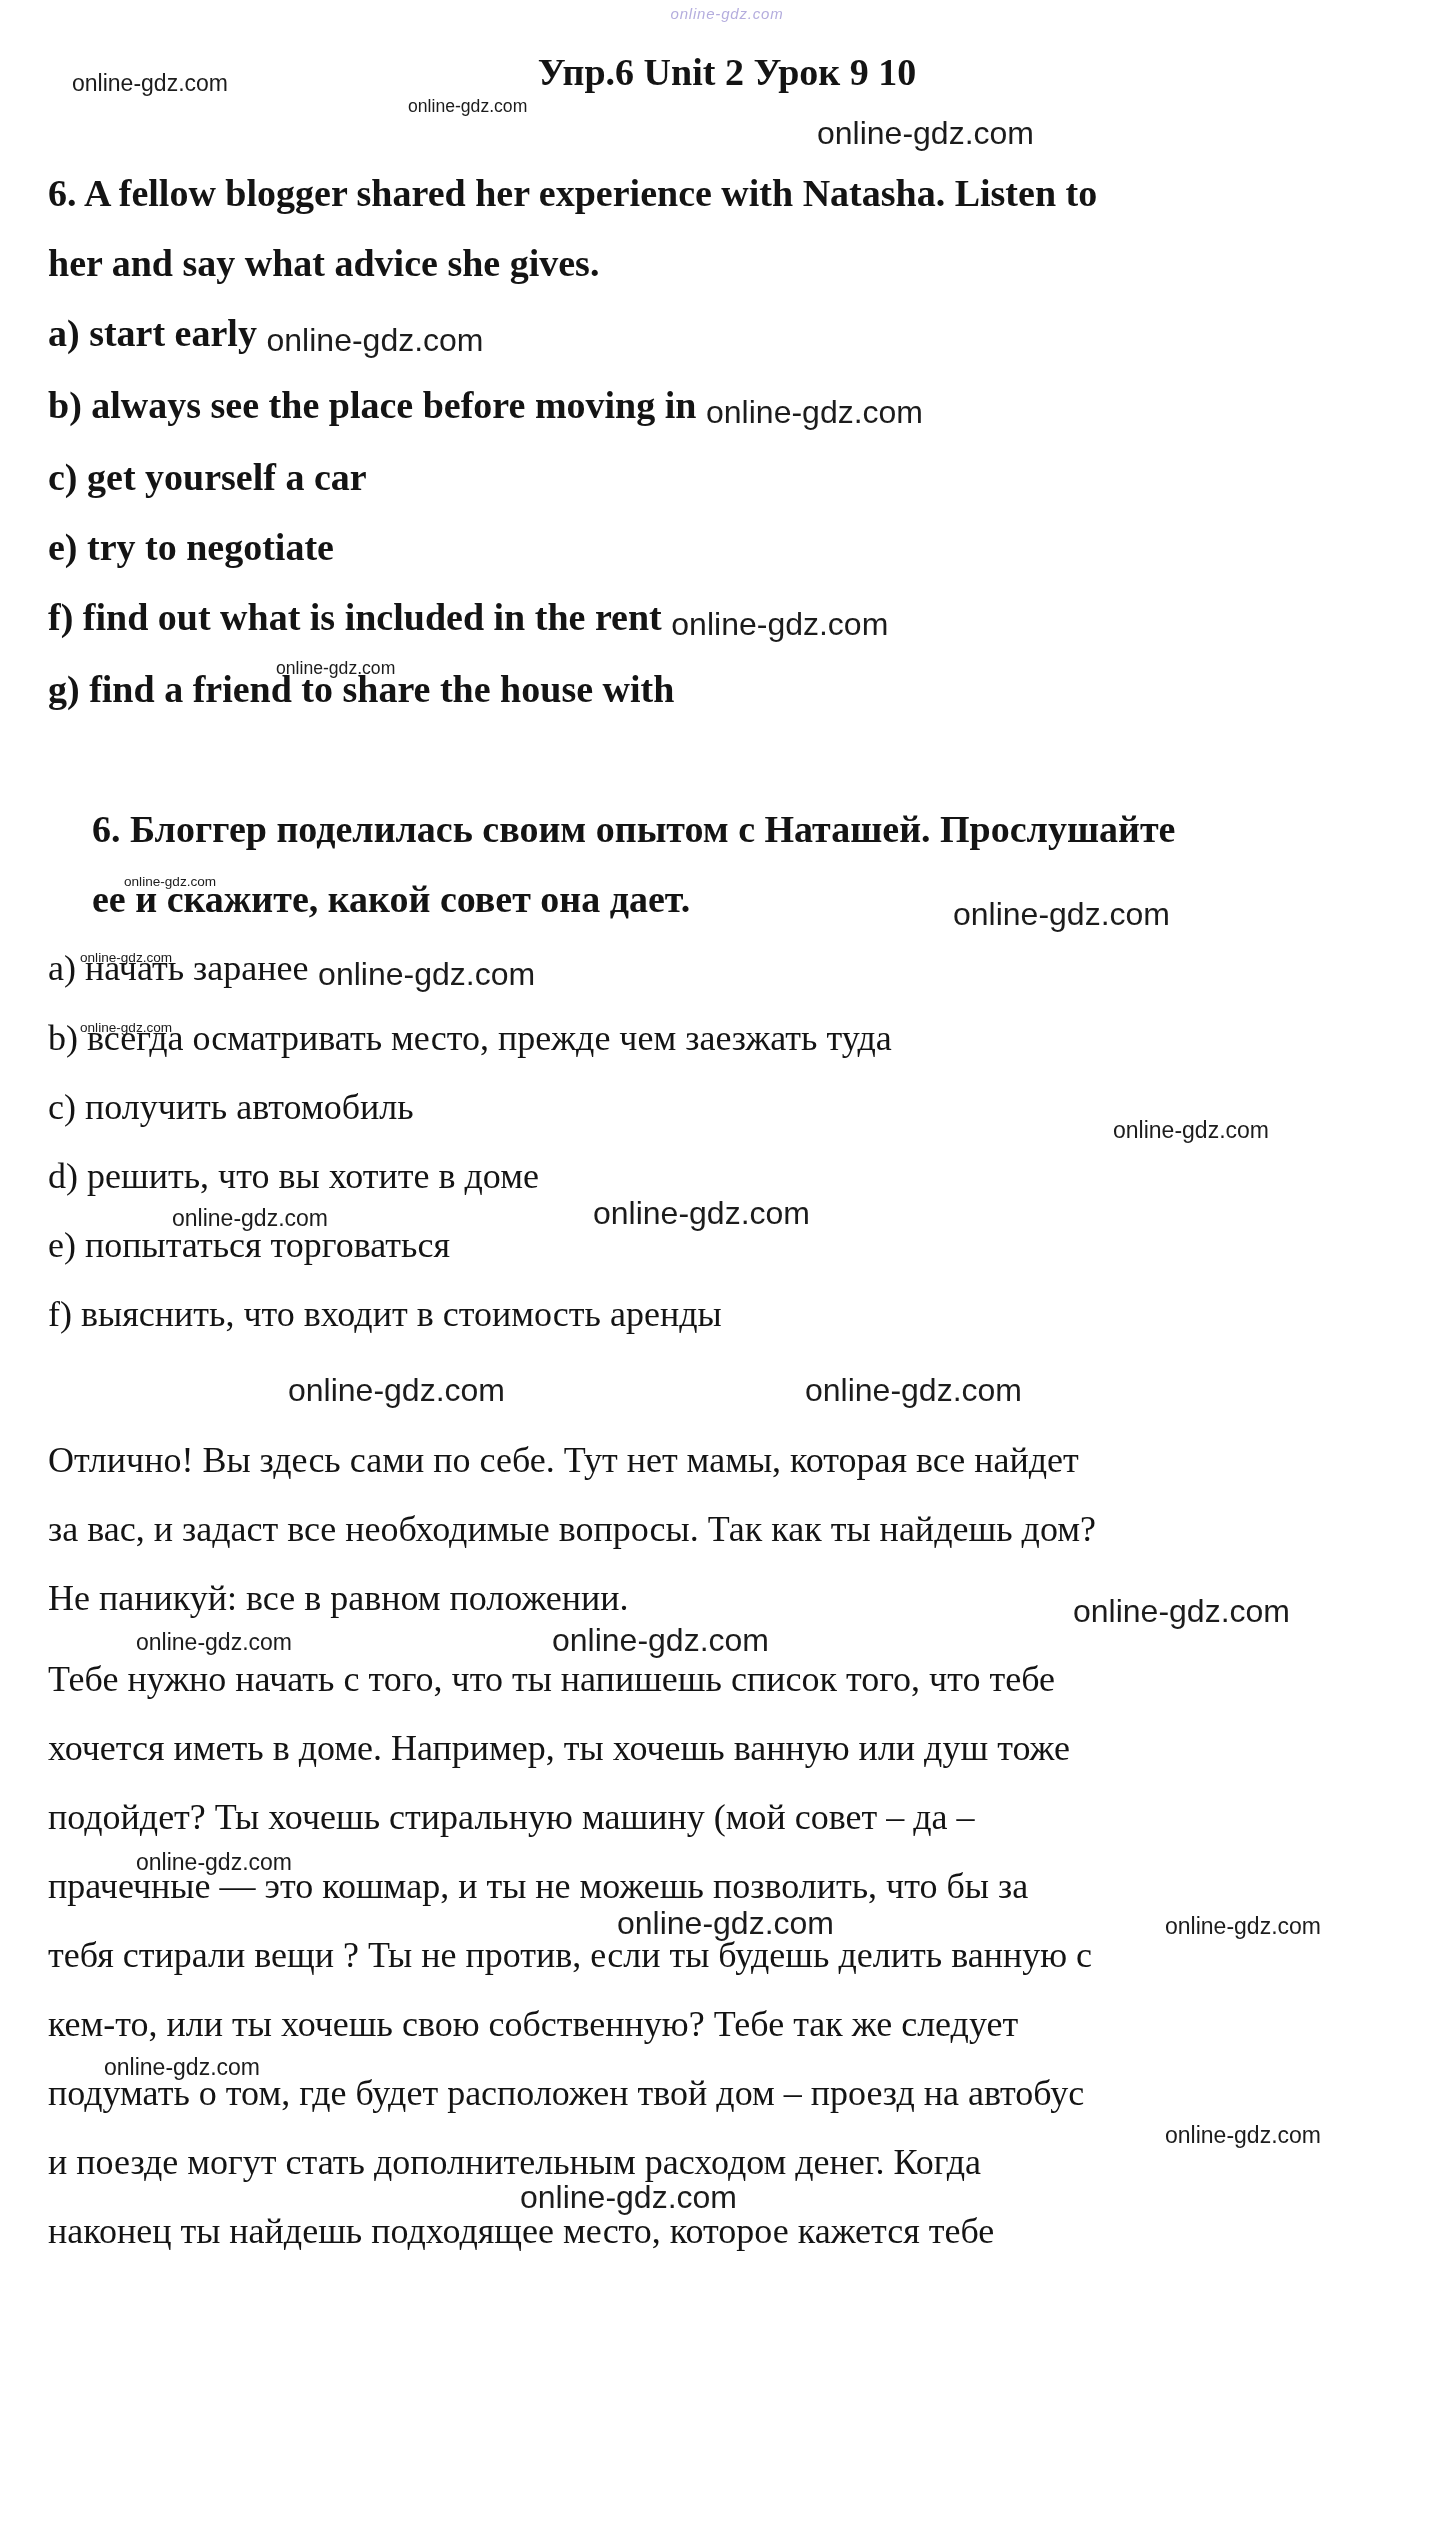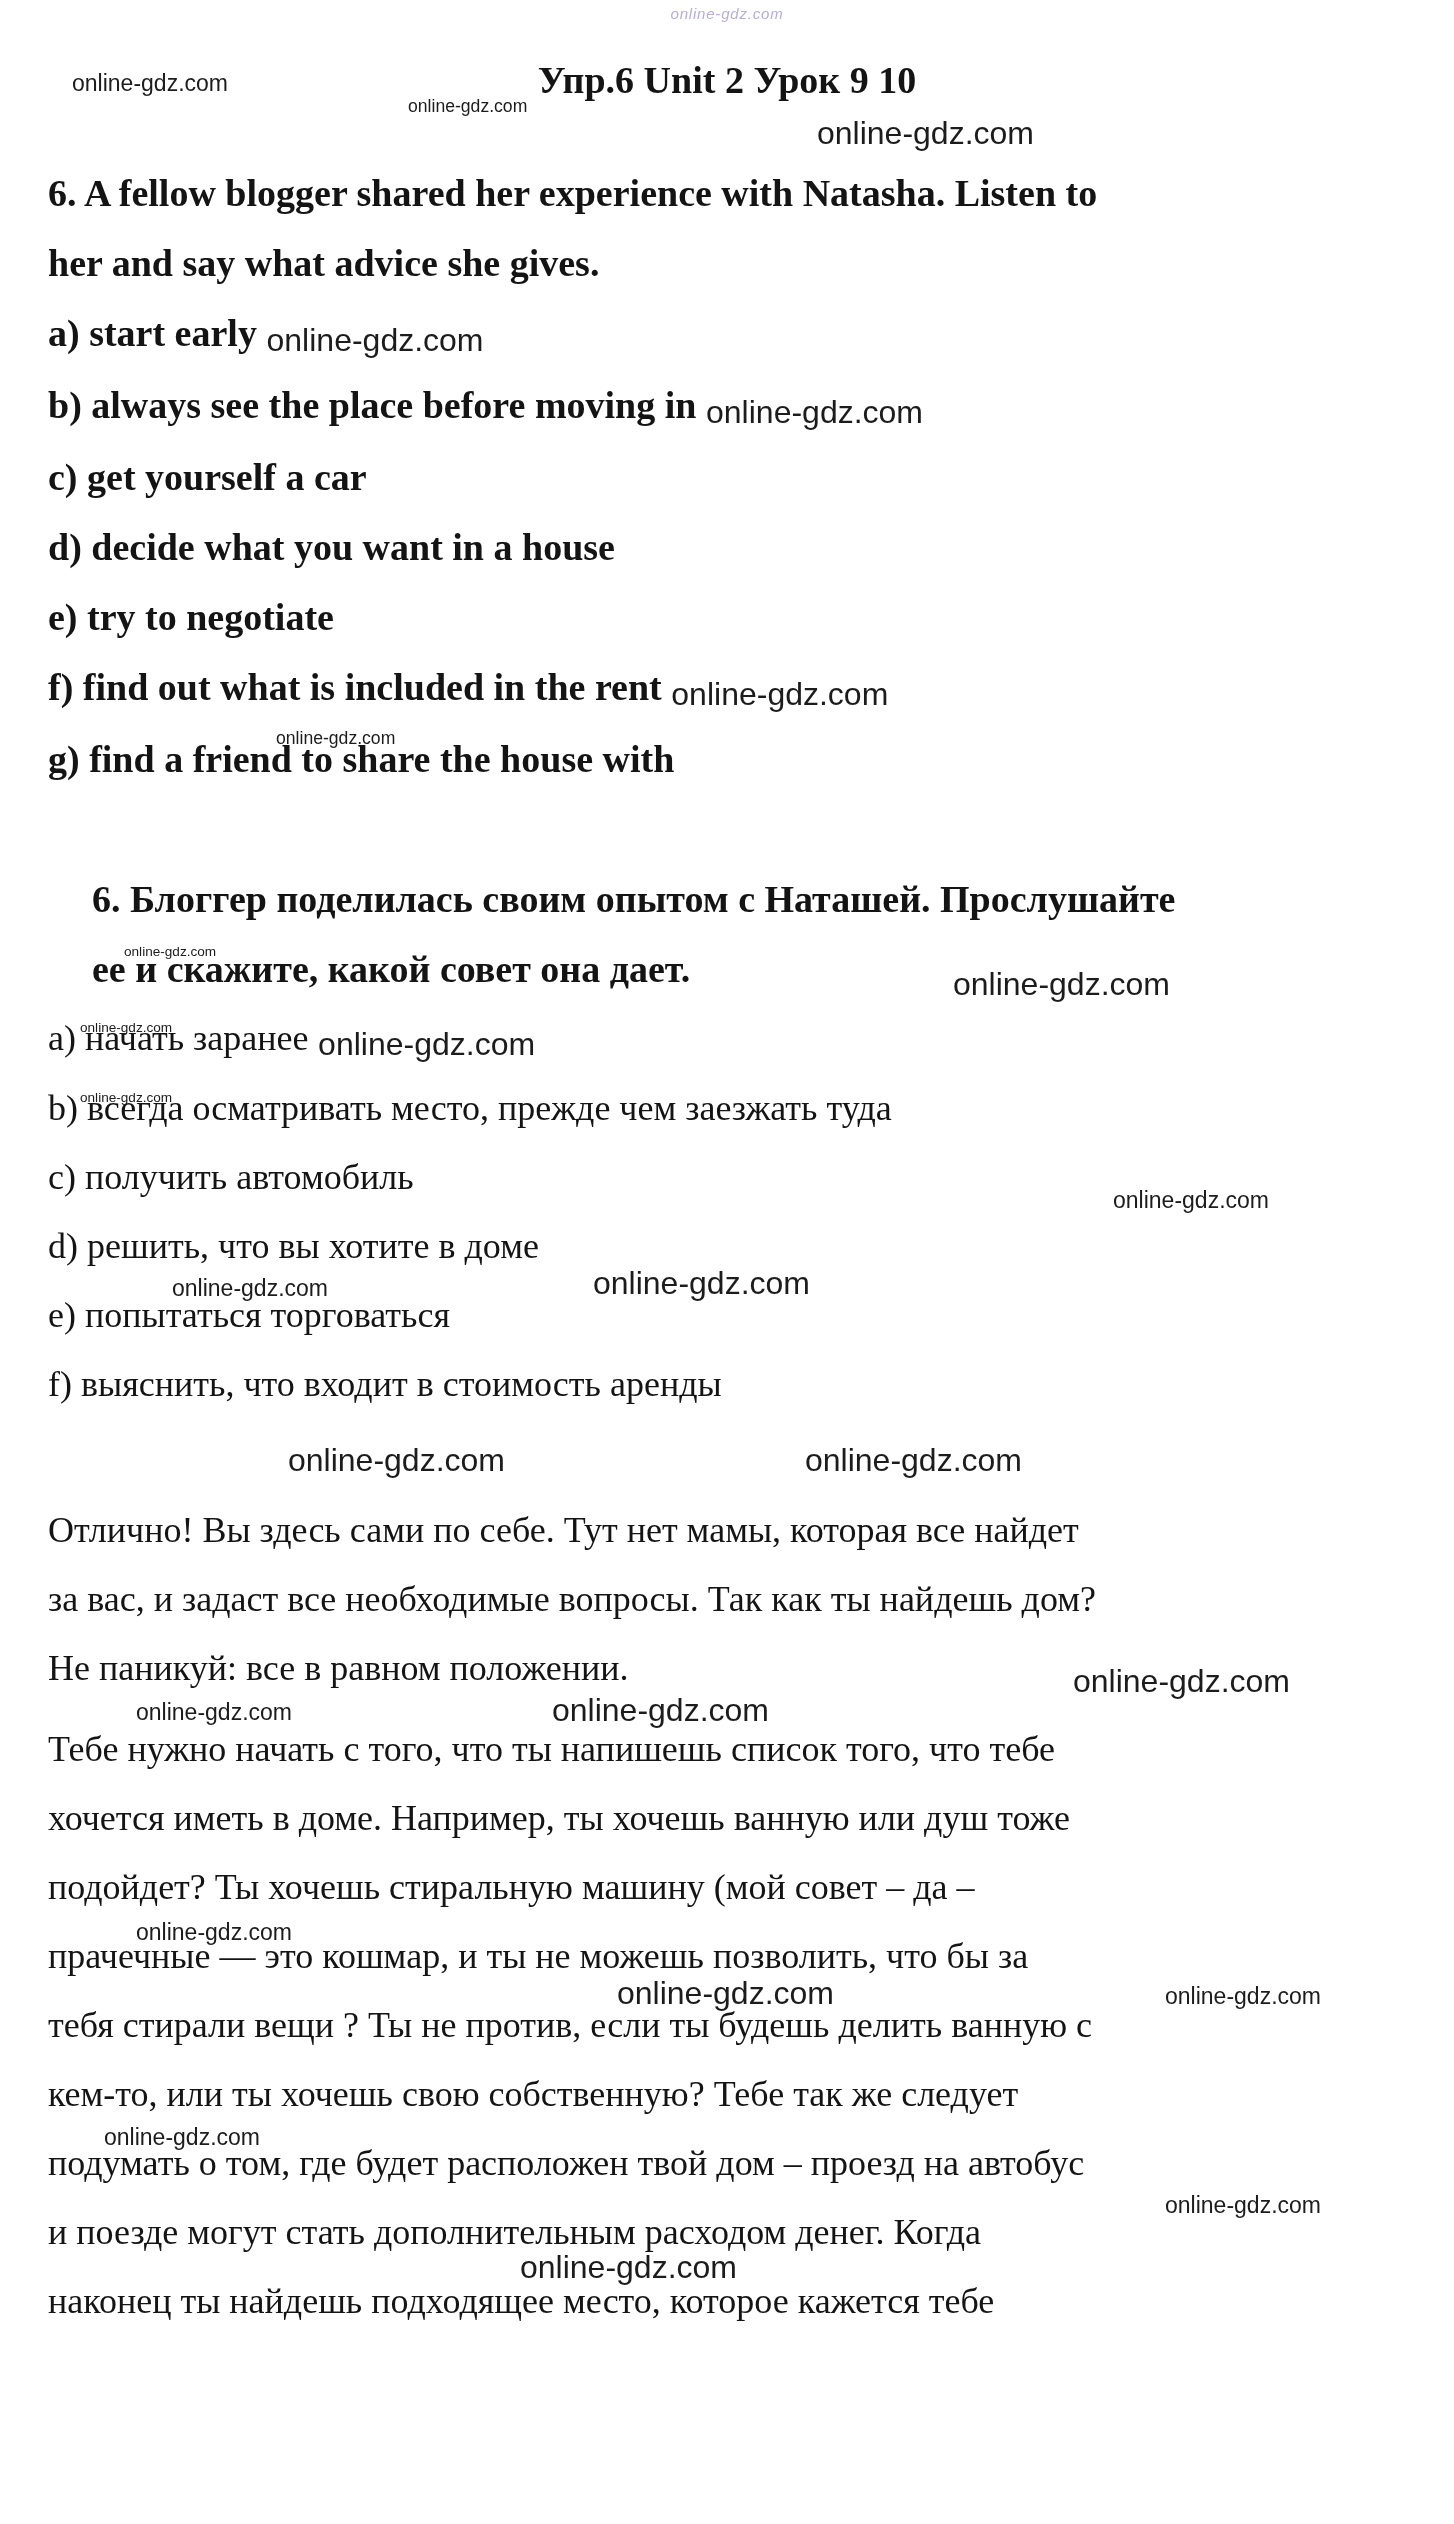--- a/index.html
+++ b/index.html
@@ -29,21 +29,21 @@
     font-size: 15px;
     font-style: italic;
     letter-spacing: 0.8px;
     opacity: 0.85;
   }
 
   .top-wm-row { text-align: center; height: 22.4px; margin-bottom: 19px; }
 
   .header-row { position: relative; height: 67px; }
   .page-title {
-    position: absolute; left: 0; right: 0; top: 12px;
+    position: absolute; left: 0; right: 0; top: 4px;
     text-align: center;
     font-weight: 700;
     font-size: 38px;
   }
   .header-wm-left { position: absolute; left: 24px; top: 24px; }
   .header-wm-under { position: absolute; left: 360px; top: 50px; }
 
   .right-wm-row { position: relative; height: 45px; }
   .right-wm-row .wm { position: absolute; left: 769px; top: 1.6px; }
 
@@ -86,21 +86,20 @@
     <span class="wm wm-lg">online-gdz.com</span>
   </div>
 
   <div>
     <div class="line en">6. A fellow blogger shared her experience with Natasha. Listen to</div>
     <div class="line en">her and say what advice she gives.</div>
 
     <div class="line en"><span>a) start early</span><span class="wm wm-lg inline-wm">online-gdz.com</span></div>
     <div class="line en"><span>b) always see the place before moving in</span><span class="wm wm-lg inline-wm">online-gdz.com</span></div>
     <div class="line en"><span>c) get yourself a car</span></div>
-    <div class="line en"><span>d) decide what you want in a house</span></div>
     <div class="line en"><span>e) try to negotiate</span></div>
     <div class="line en"><span>f) find out what is included in the rent</span><span class="wm wm-lg inline-wm">online-gdz.com</span></div>
     <div class="line en rel">
       <span class="wm wm-sm abs" style="left:228px; top:-21px;">online-gdz.com</span>
       <span>g) find a friend to share the house with</span>
     </div>
   </div>
 
   <div class="section-gap-ru">
     <div class="line ru-head">6. Блоггер поделилась своим опытом с Наташей. Прослушайте</div>

